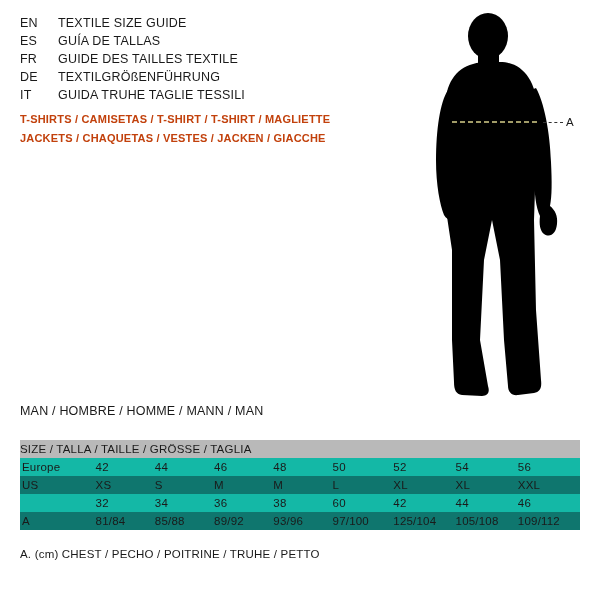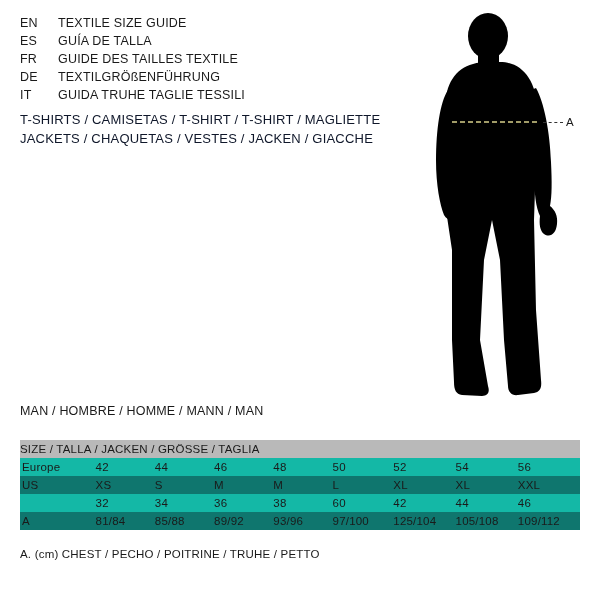--- a/index.html
+++ b/index.html
@@ -48,24 +48,25 @@
   }
 
   
   .cat-block {
     position: absolute;
     left: 20px;
     top: 110px;
     width: 400px;
   }
   .cat-line {
-    font-size: 13px;
+    font-size: 11px;
     line-height: 19px;
     letter-spacing: 0.2px;
-    color: #0f172a;
+    color: #c2410c;
+    font-weight: bold;
   }
 
   
   .figure-wrap {
     position: absolute;
     left: 400px;
     top: 10px;
     width: 200px;
     height: 400px;
   }
@@ -150,21 +151,21 @@
 
 <div id="page">
 
   <div class="lang-block">
     <div class="lang-row">
       <span class="lang-code">EN</span>
       <span class="lang-text">TEXTILE SIZE GUIDE</span>
     </div>
     <div class="lang-row">
       <span class="lang-code">ES</span>
-      <span class="lang-text">GUÍA DE TALLA</span>
+      <span class="lang-text">GUÍA DE TALLAS</span>
     </div>
     <div class="lang-row">
       <span class="lang-code">FR</span>
       <span class="lang-text">GUIDE DES TAILLES TEXTILE</span>
     </div>
     <div class="lang-row">
       <span class="lang-code">DE</span>
       <span class="lang-text">TEXTILGRÖßENFÜHRUNG</span>
     </div>
     <div class="lang-row">
@@ -232,21 +233,21 @@
     <svg width="200" height="400" viewBox="0 0 200 400" style="position:absolute;left:0;top:0;" xmlns="http://www.w3.org/2000/svg">
       <line x1="52" y1="112" x2="139" y2="112" stroke="#d8cf8a" stroke-width="1.6" stroke-dasharray="5,3"></line>
     </svg>
   </div>
 
   <div class="table-title">MAN / HOMBRE / HOMME / MANN / MAN</div>
 
   <table class="size-table">
     <thead>
       <tr class="header-row">
-        <th class="head-cell" colspan="9">SIZE / TALLA / JACKEN / GRÖSSE / TAGLIA</th>
+        <th class="head-cell" colspan="9">SIZE / TALLA / TAILLE / GRÖSSE / TAGLIA</th>
       </tr>
     </thead>
     <tbody>
       <tr class="row-shaded">
         <td class="col-label">Europe</td>
         <td class="col-val">42</td>
         <td class="col-val">44</td>
         <td class="col-val">46</td>
         <td class="col-val">48</td>
         <td class="col-val">50</td>

